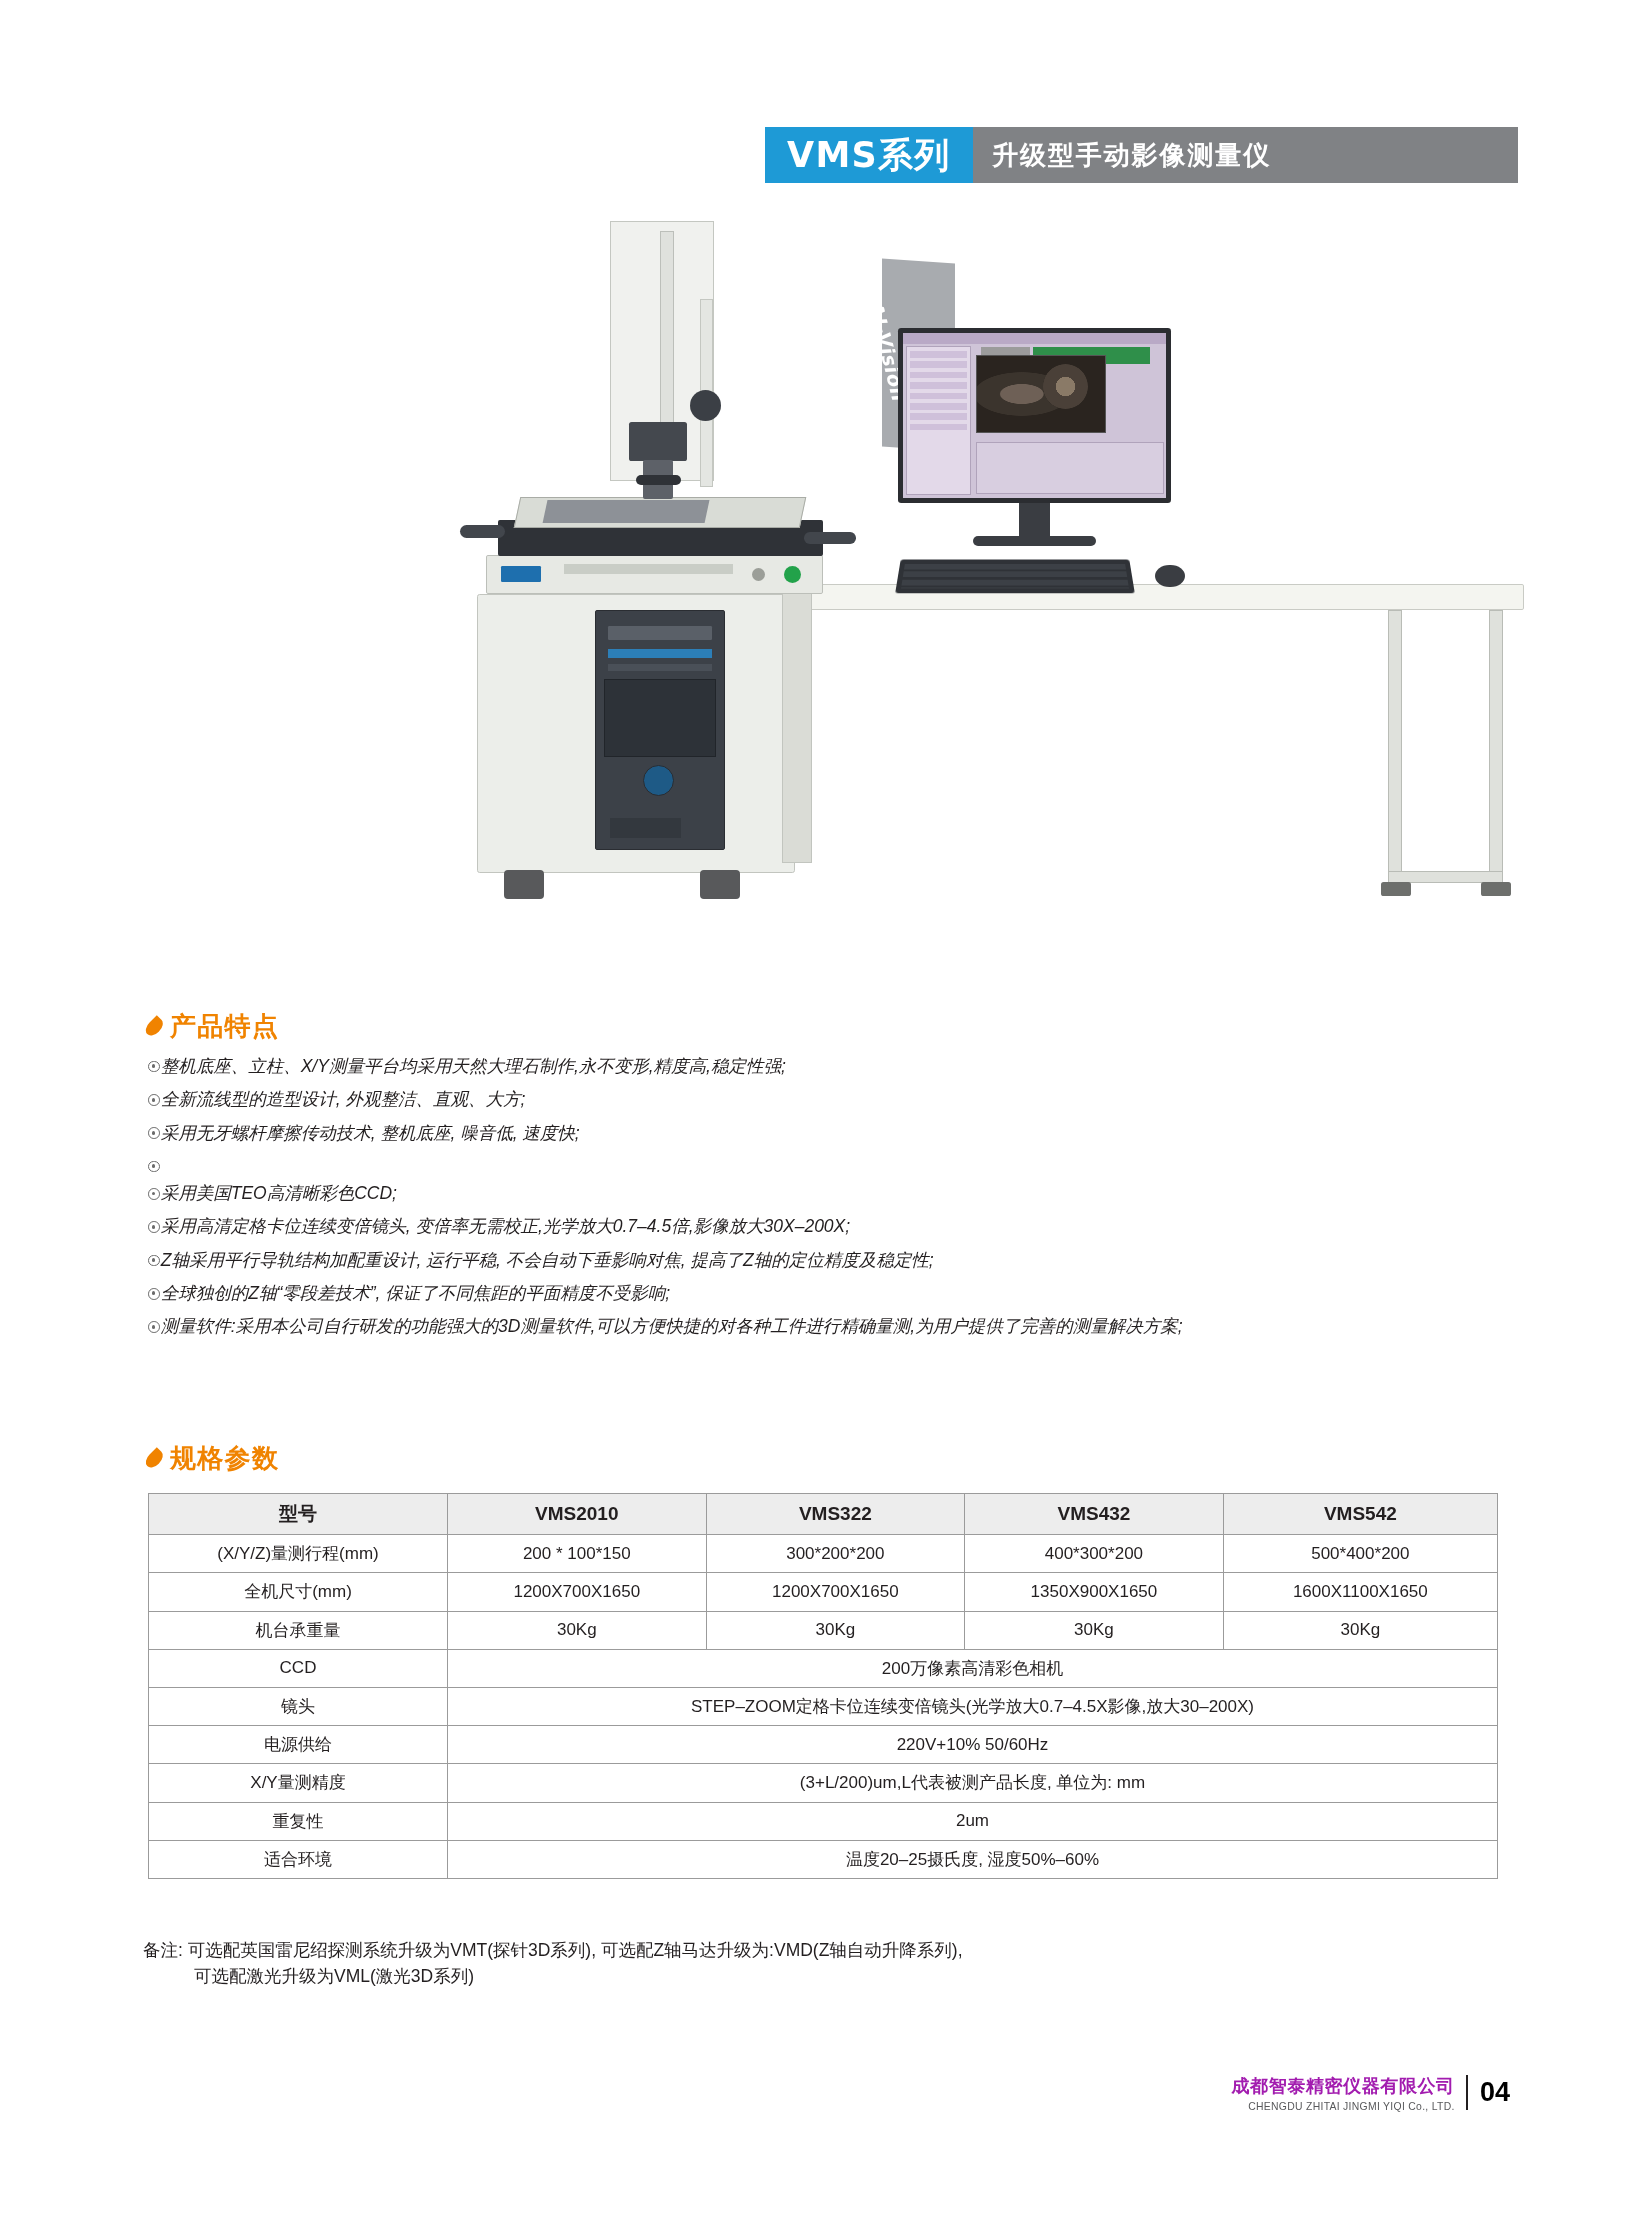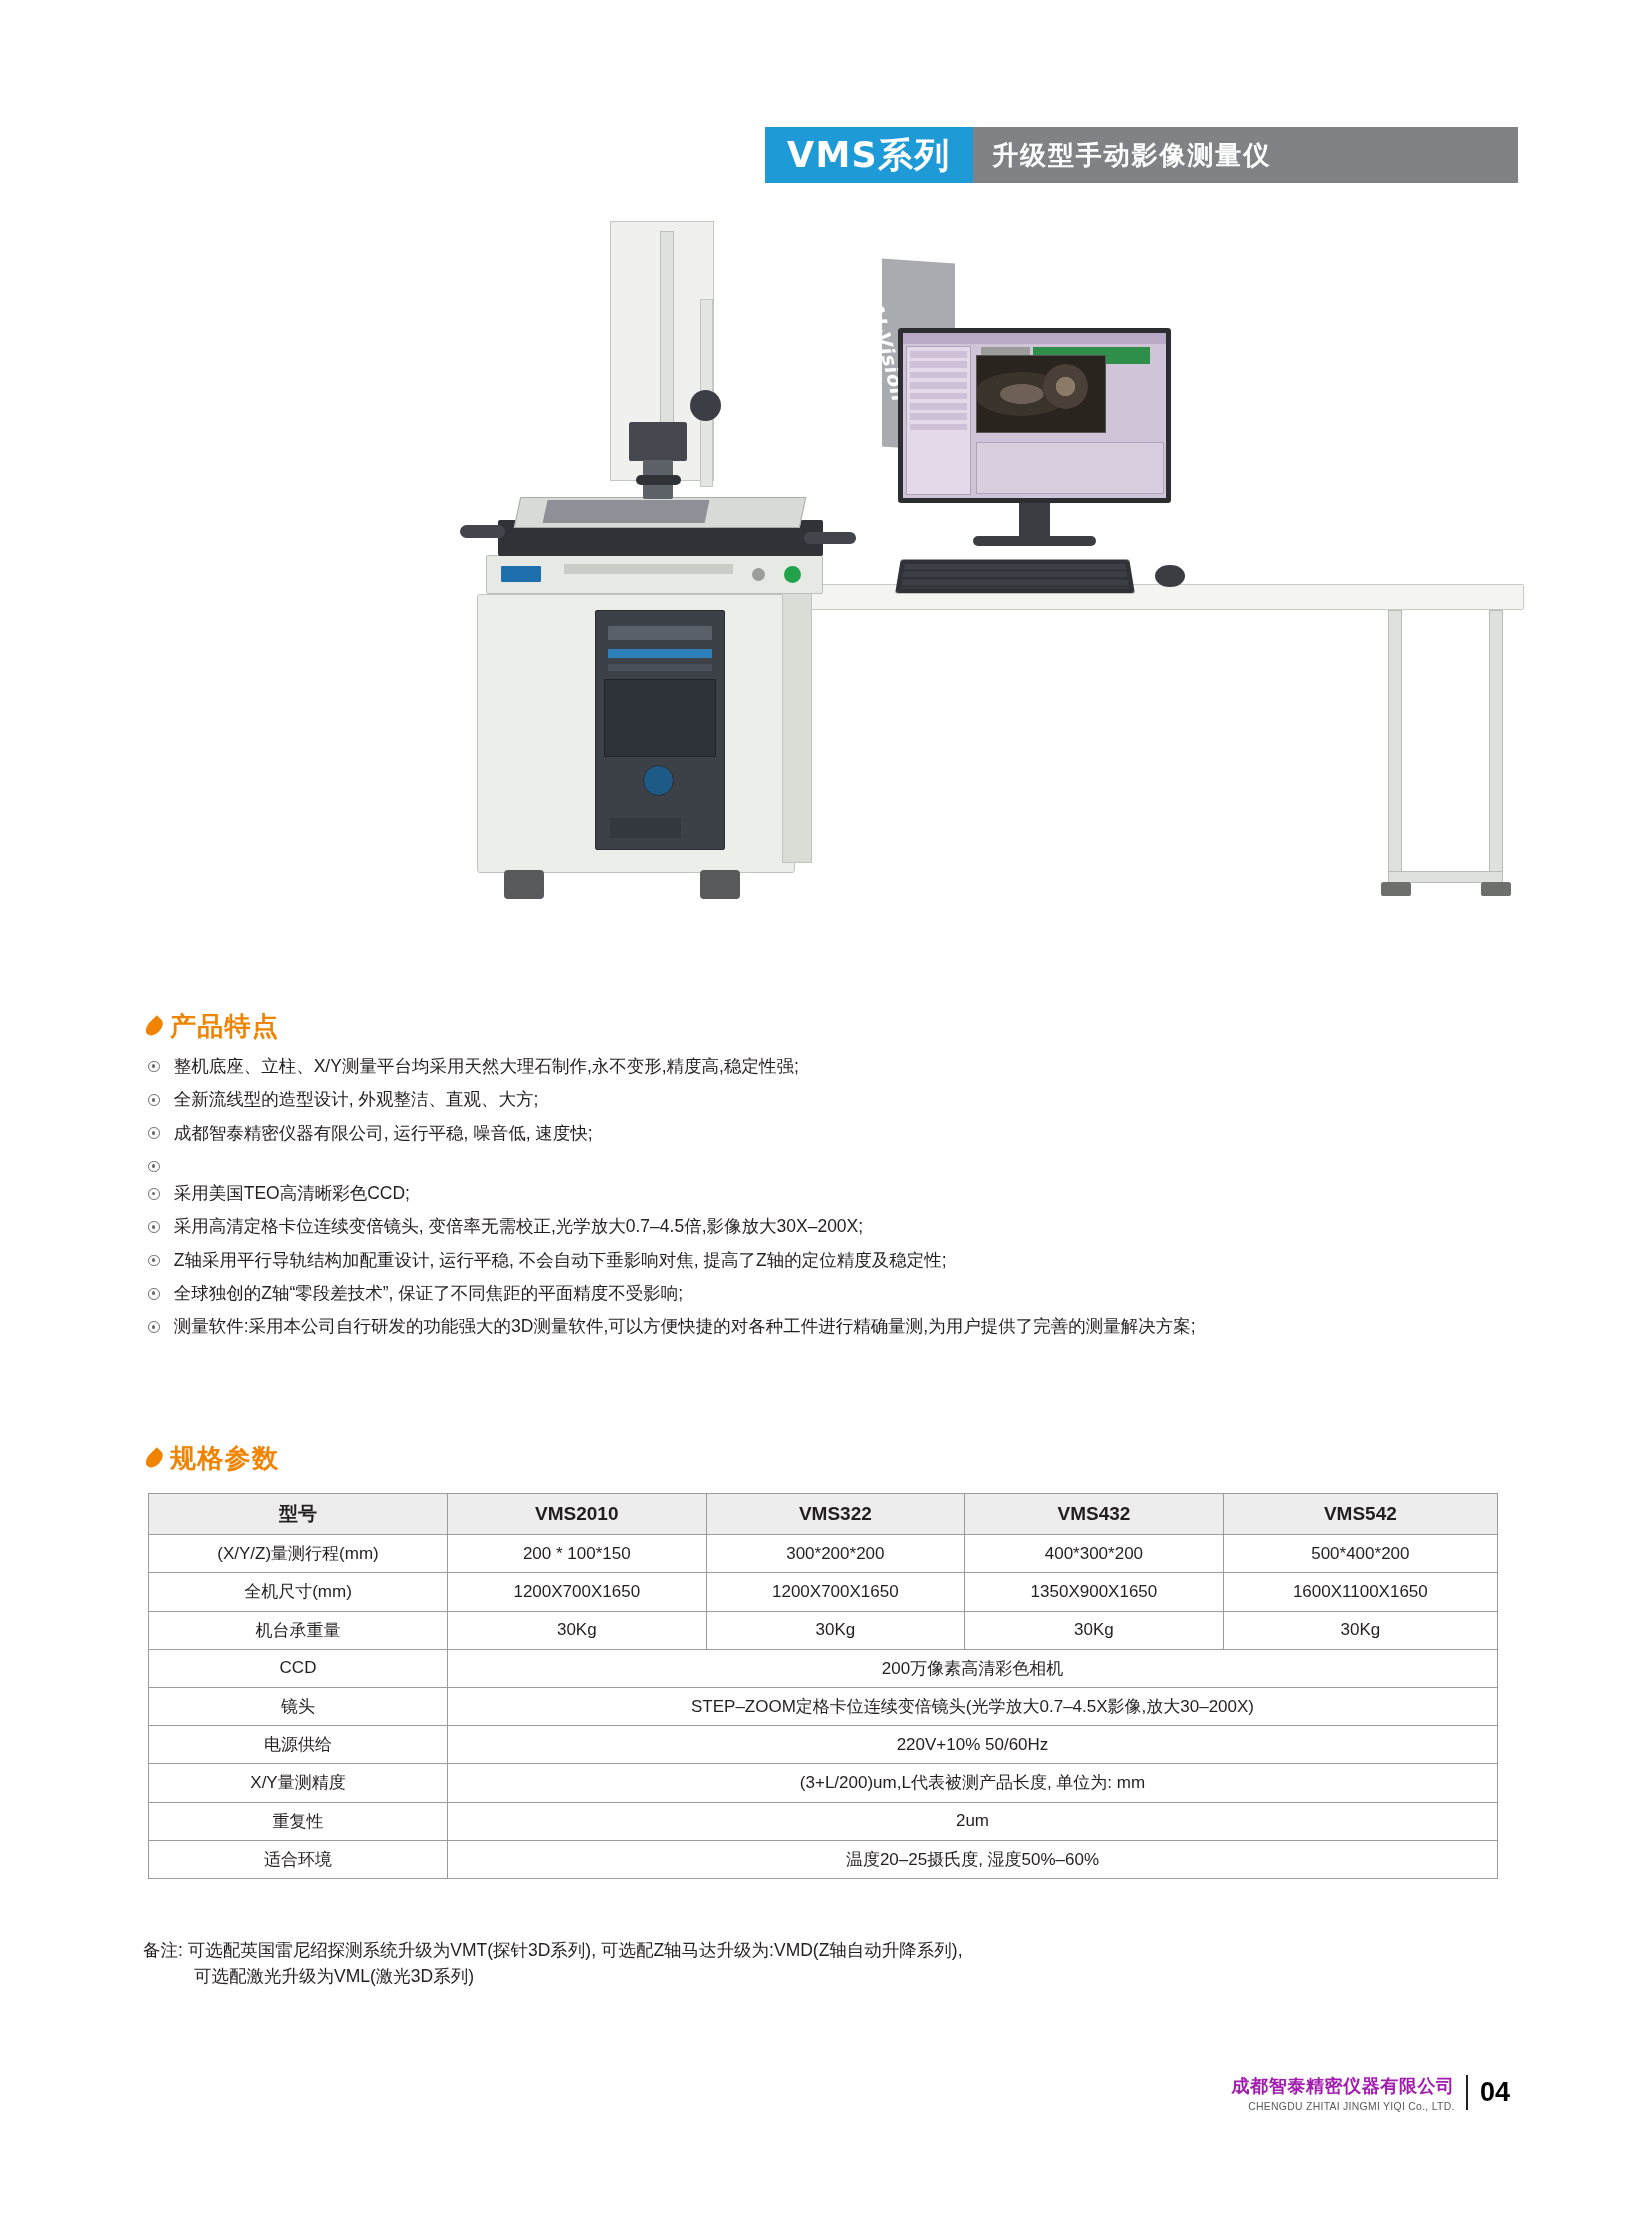--- a/index.html
+++ b/index.html
@@ -329,22 +329,23 @@
   
   .feature-list {
     position: absolute;
     left: 148px;
     top: 1055px;
     width: 1382px;
   }
   .feature-item {
     display: flex;
     align-items: flex-start;
-    gap: 14px;
+    gap: 1px;
     margin-bottom: 9.7px;
+    font-style: italic;
   }
   .bullet {
     flex: 0 0 auto;
     width: 11.7px; height: 11.7px;
     border: 1.3px solid #6b6b6b;
     border-radius: 50%;
     margin-top: 5.8px;
     position: relative;
   }
   .bullet::after {
@@ -501,21 +502,21 @@
   <div class="feature-item">
     <span class="bullet"></span>
     <span class="feature-text">整机底座、立柱、X/Y测量平台均采用天然大理石制作,永不变形,精度高,稳定性强;</span>
   </div>
   <div class="feature-item">
     <span class="bullet"></span>
     <span class="feature-text">全新流线型的造型设计, 外观整洁、直观、大方;</span>
   </div>
   <div class="feature-item">
     <span class="bullet"></span>
-    <span class="feature-text">成都智泰精密仪器有限公司, 运行平稳, 噪音低, 速度快;</span>
+    <span class="feature-text">采用无牙螺杆摩擦传动技术, 整机底座, 噪音低, 速度快;</span>
   </div>
   <div class="feature-item">
     <span class="bullet"></span>
   </div>
   <div class="feature-item">
     <span class="bullet"></span>
     <span class="feature-text">采用美国TEO高清晰彩色CCD;</span>
   </div>
   <div class="feature-item">
     <span class="bullet"></span>

